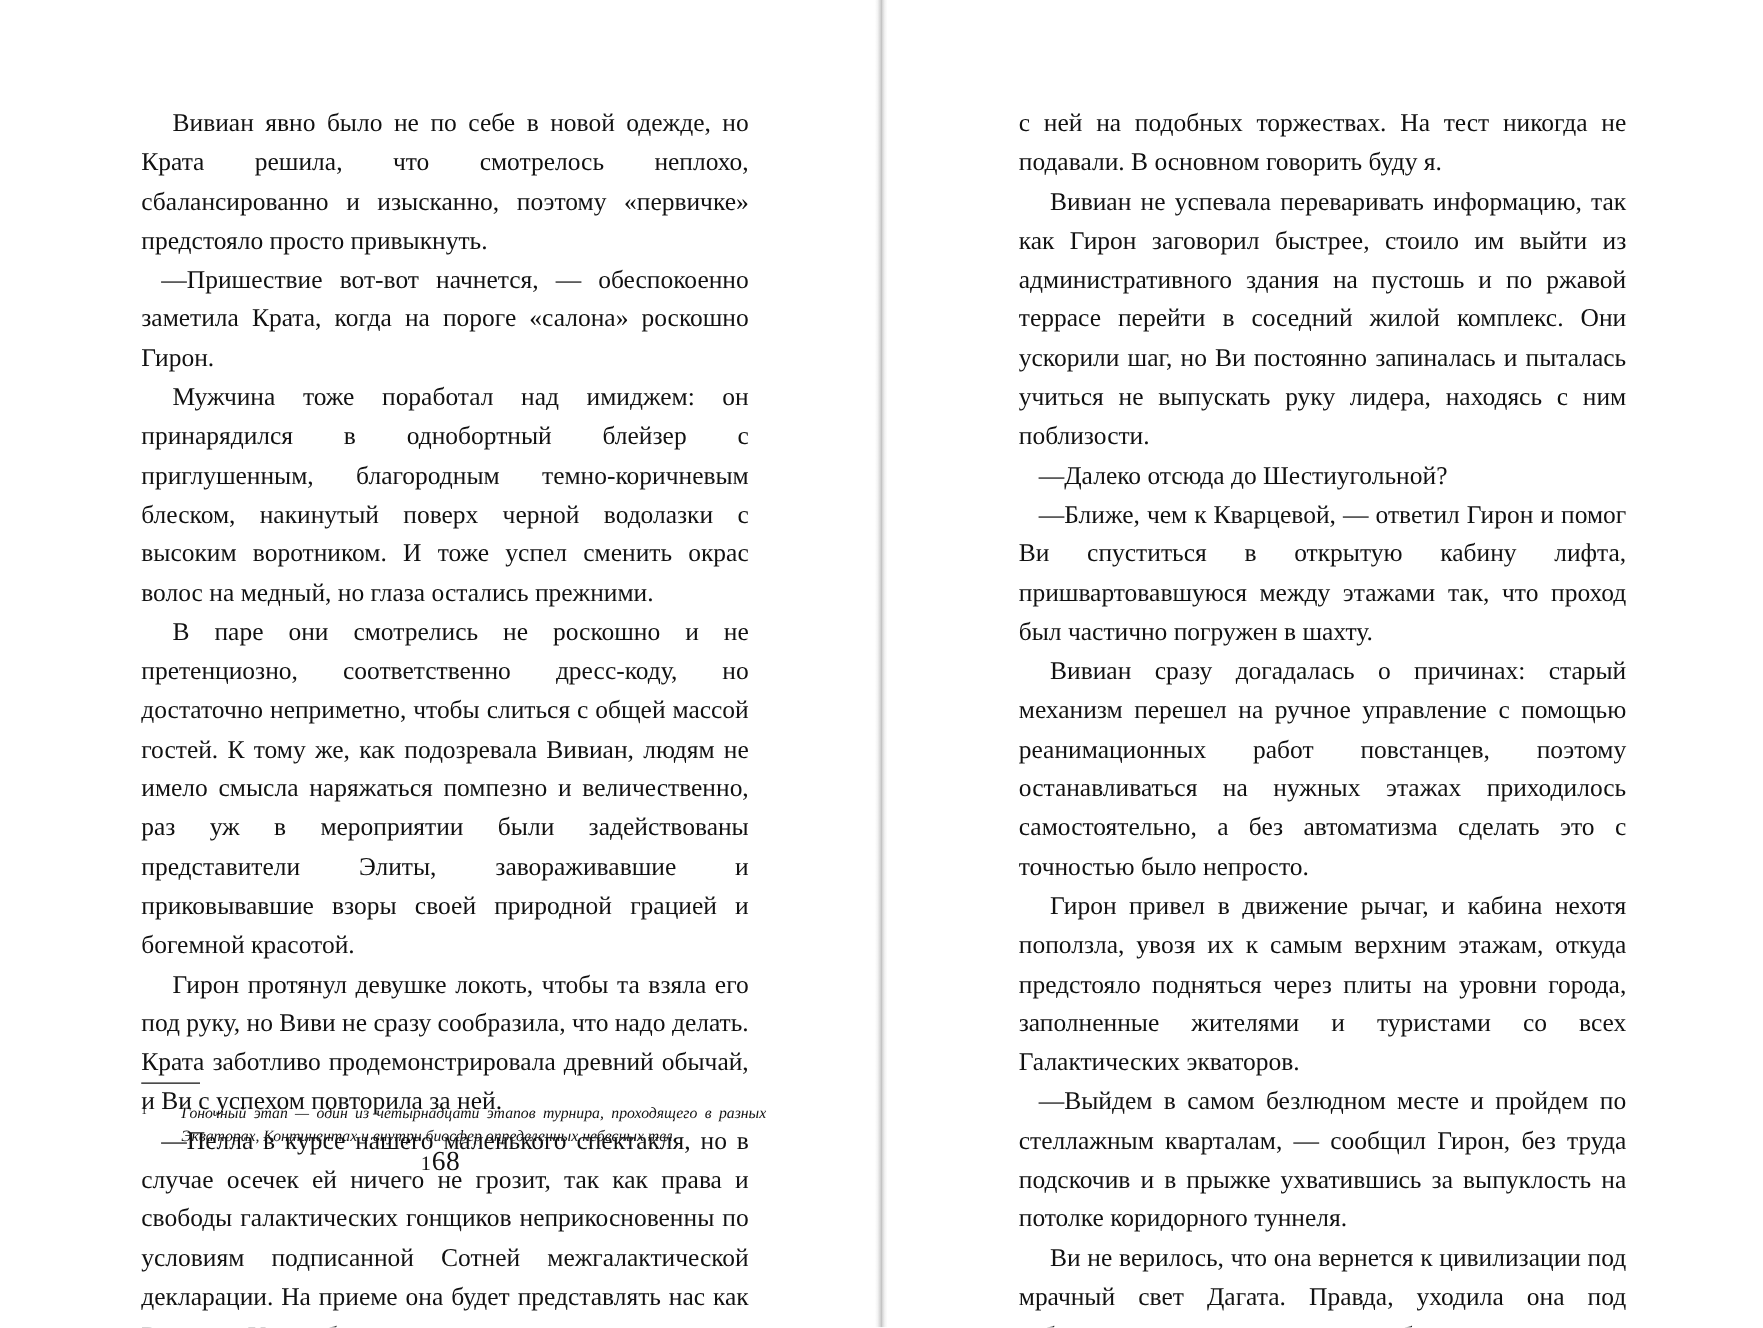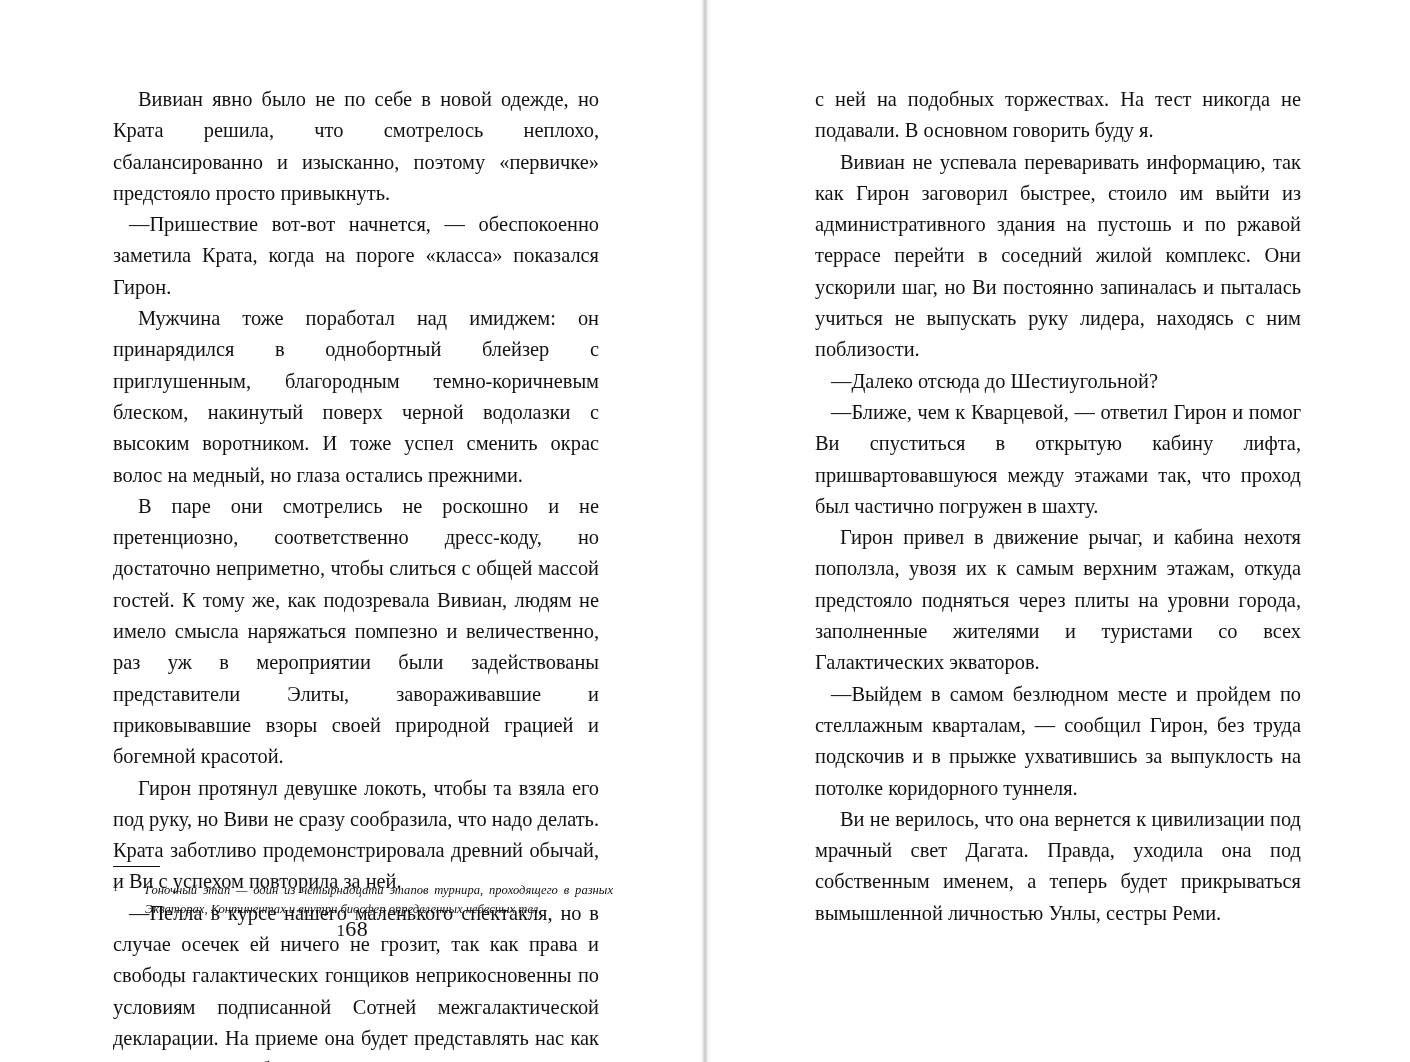--- a/index.html
+++ b/index.html
@@ -116,21 +116,21 @@
 </style>
 </head>
 <body>
 
 <div class="spread">
 
   <div class="page page-left">
 
     <div class="textblock">
       <p>Вивиан явно было не по себе в новой одежде, но Крата решила, что смотрелось неплохо, сбалансированно и изысканно, поэтому «первичке» предстояло просто привыкнуть.</p>
-      <p class="dialogue">—Пришествие вот-вот начнется, — обеспокоенно заметила Крата, когда на пороге «класса» показался Гирон.</p>
+      <p class="dialogue">—Пришествие вот-вот начнется, — обеспокоенно заметила Крата, когда на пороге «салона» роскошно Гирон.</p>
       <p>Мужчина тоже поработал над имиджем: он принарядился в однобортный блейзер с приглушенным, благородным темно-коричневым блеском, накинутый поверх черной водолазки с высоким воротником. И тоже успел сменить окрас волос на медный, но глаза остались прежними.</p>
       <p>В паре они смотрелись не роскошно и не претенциозно, соответственно дресс-коду, но достаточно неприметно, чтобы слиться с общей массой гостей. К тому же, как подозревала Вивиан, людям не имело смысла наряжаться помпезно и величественно, раз уж в мероприятии были задействованы представители Элиты, завораживавшие и приковывавшие взоры своей природной грацией и богемной красотой.</p>
       <p>Гирон протянул девушке локоть, чтобы та взяла его под руку, но Виви не сразу сообразила, что надо делать. Крата заботливо продемонстрировала древний обычай, и Ви с успехом повторила за ней.</p>
       <p class="dialogue"><span>—Пелла в курсе нашего маленького спектакля, но в случае осечек ей ничего не грозит, так как права и свободы галактических гонщиков неприкосновенны по условиям подписанной Сотней межгалактической декларации. На приеме она будет представлять нас как Реми и Унлу, брата и сестру из первого класса, обеспечивающих работу водопровода в ее мастерской, которую она обычно снимает на этих гоночных этапах</span></p>
     </div>
 
     <div class="footnote">
       <div class="footnote-rule"></div>
       <div class="footnote-body">
         <span class="footnote-marker">1</span><span>Гоночный этап — один из четырнадцати этапов турнира, проходящего в разных Экваторах, Континентах и внутри биосфер определенных небесных тел.</span>
@@ -142,20 +142,21 @@
 
   <div class="gutter"></div>
 
   <div class="page page-right">
 
     <div class="textblock">
       <p class="cont">с ней на подобных торжествах. На тест никогда не подавали. В основном говорить буду я.</p>
       <p>Вивиан не успевала переваривать информацию, так как Гирон заговорил быстрее, стоило им выйти из административного здания на пустошь и по ржавой террасе перейти в соседний жилой комплекс. Они ускорили шаг, но Ви постоянно запиналась и пыталась учиться не выпускать руку лидера, находясь с ним поблизости.</p>
       <p class="dialogue">—Далеко отсюда до Шестиугольной?</p>
       <p class="dialogue">—Ближе, чем к Кварцевой, — ответил Гирон и помог Ви спуститься в открытую кабину лифта, пришвартовавшуюся между этажами так, что проход был частично погружен в шахту.</p>
+      <p>Вивиан сразу догадалась о причинах: старый механизм перешел на ручное управление с помощью реанимационных работ повстанцев, поэтому останавливаться на нужных этажах приходилось самостоятельно, а без автоматизма сделать это с точностью было непросто.</p>
       <p>Гирон привел в движение рычаг, и кабина нехотя поползла, увозя их к самым верхним этажам, откуда предстояло подняться через плиты на уровни города, заполненные жителями и туристами со всех Галактических экваторов.</p>
       <p class="dialogue">—Выйдем в самом безлюдном месте и пройдем по стеллажным кварталам, — сообщил Гирон, без труда подскочив и в прыжке ухватившись за выпуклость на потолке коридорного туннеля.</p>
       <p>Ви не верилось, что она вернется к цивилизации под мрачный свет Дагата. Правда, уходила она под собственным именем, а теперь будет прикрываться вымышленной личностью Унлы, сестры Реми.</p>
 
     </div>
 
   </div>
 
 </div>
 

